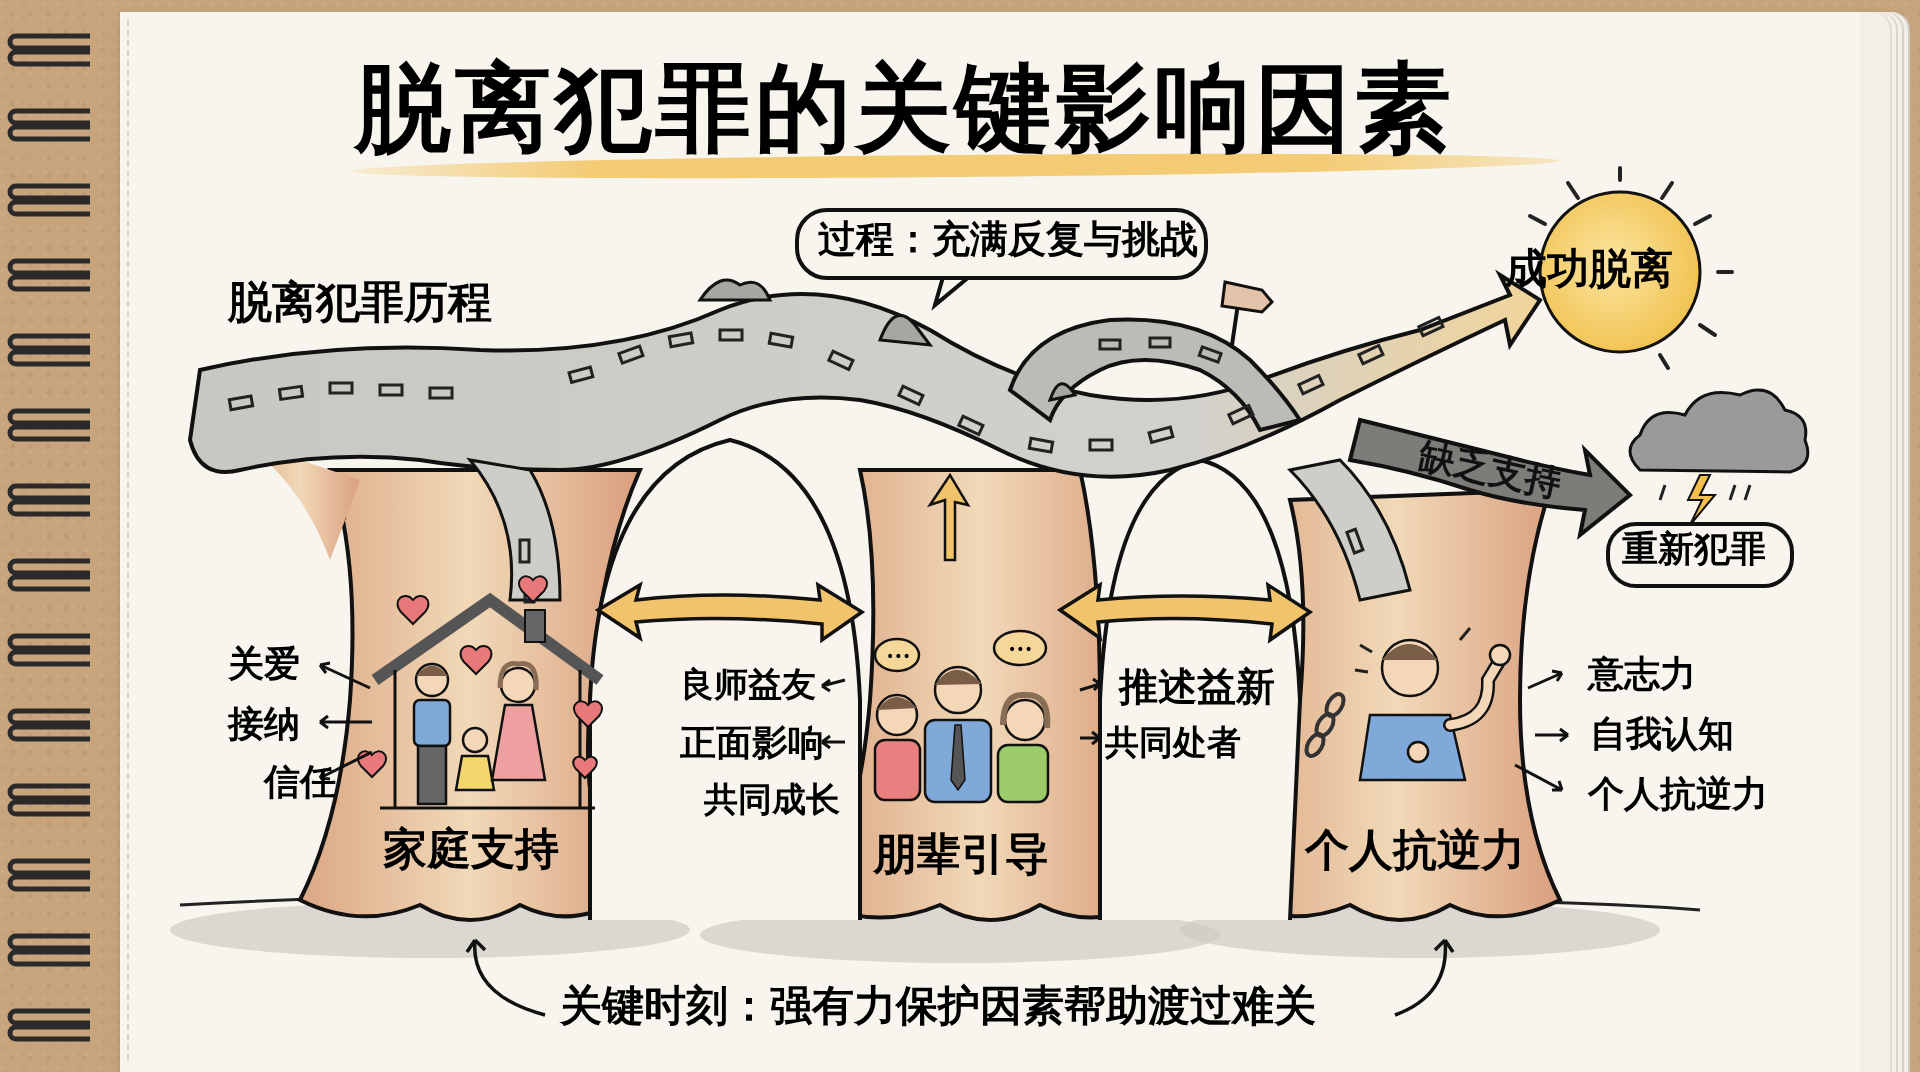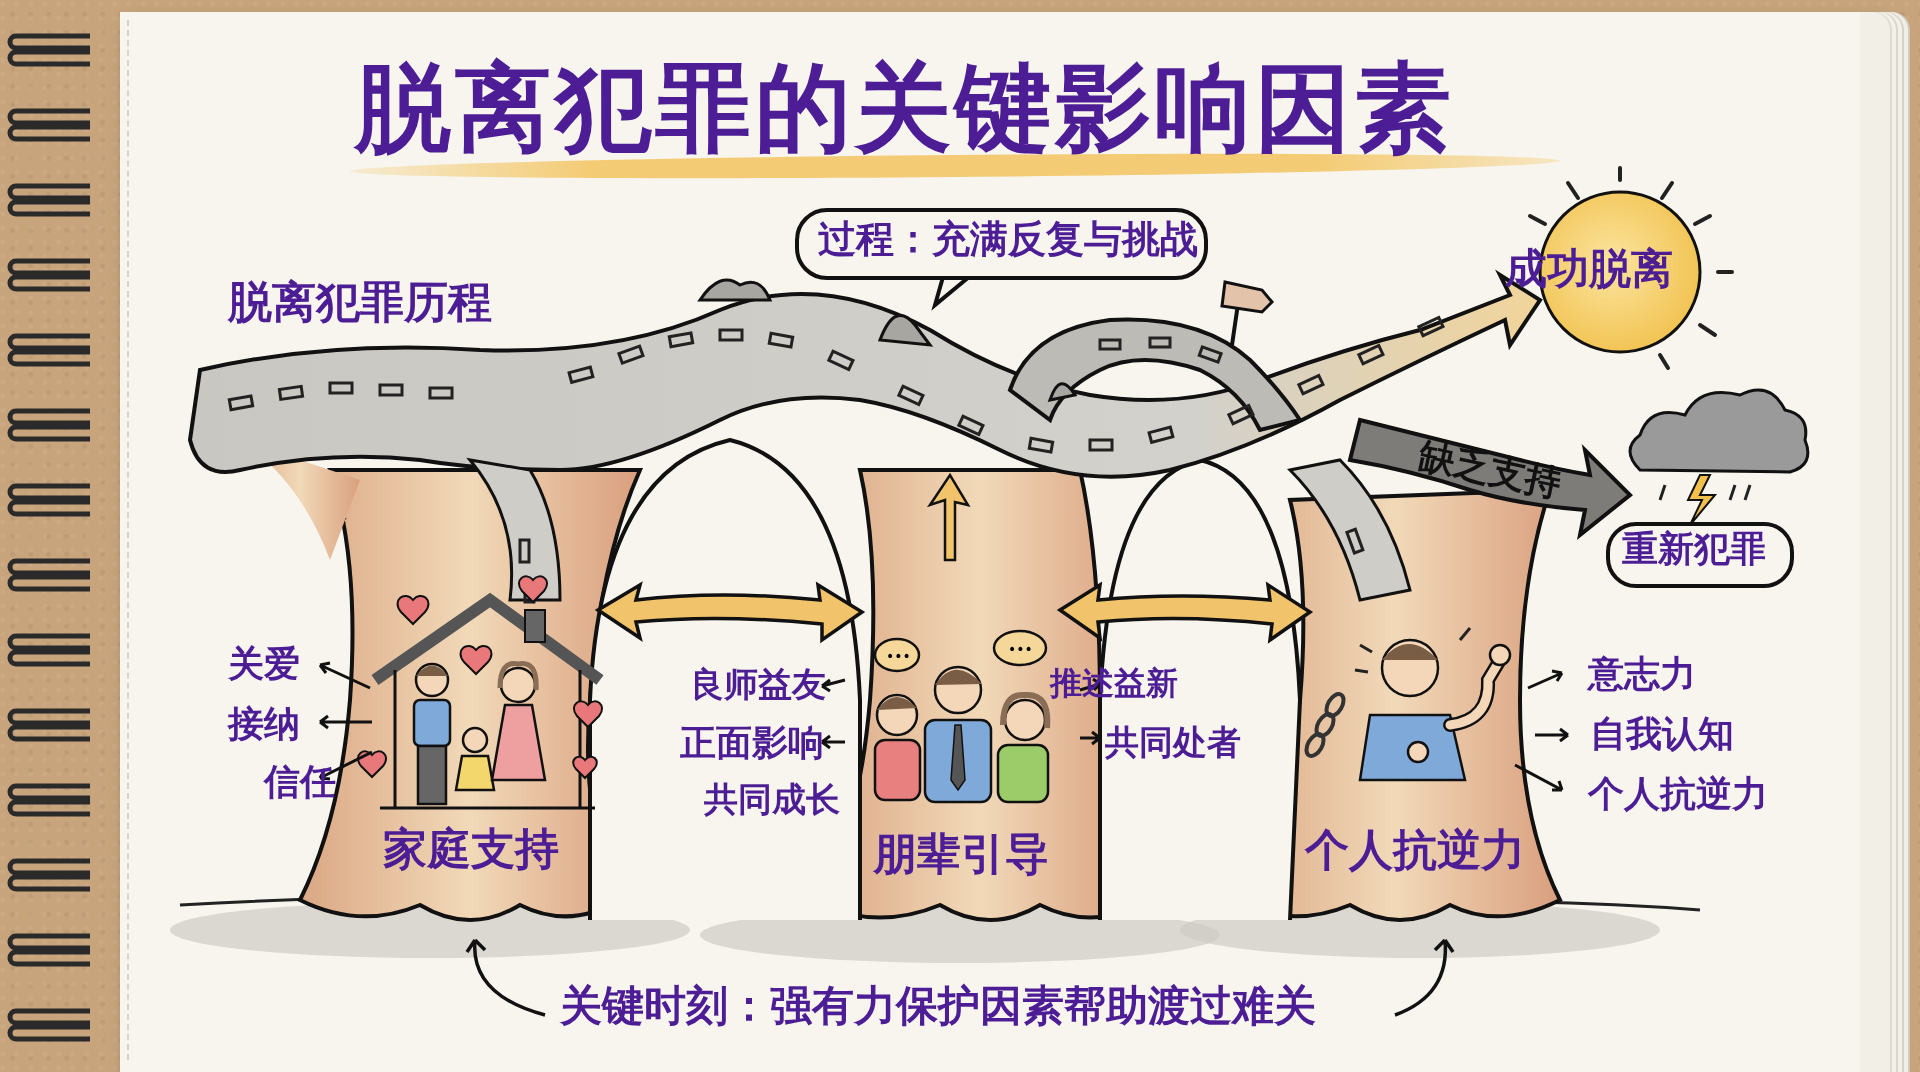--- a/index.html
+++ b/index.html
@@ -8,21 +8,21 @@
       radial-gradient(circle at 20% 30%, rgba(255,255,255,0.06) 0 2px, transparent 3px),
       radial-gradient(circle at 70% 80%, rgba(0,0,0,0.05) 0 2px, transparent 3px),
       #c7a47b;background-size:14px 14px,18px 18px,auto;}
   .page-stack{position:absolute;left:120px;top:12px;width:1770px;height:1060px;background:#f2efe6;border-radius:0 18px 0 0;box-shadow:2px 0 0 #dedbd2,6px 0 0 #f4f1e8,8px 0 0 #d9d6cd,12px 0 0 #f3f0e7,14px 0 0 #d5d2c9,18px 0 0 #f1eee5,20px 0 0 #cfccc3,6px 8px 16px rgba(0,0,0,0.25);}
   .page{position:absolute;left:120px;top:12px;width:1740px;height:1060px;background:#f7f5ee;}
   .margin-line{position:absolute;left:127px;top:20px;width:0;height:1040px;border-left:2px dashed #d8d4cb;}
   .rings{position:absolute;left:0;top:30px;width:100px;height:1040px;}
   .ring{position:absolute;left:4px;width:88px;height:38px;}
   .ring svg{display:block;}
   svg.art{position:absolute;left:0;top:0;}
-  .txt{position:absolute;color:#4c1d95;font-weight:bold;white-space:nowrap;line-height:1;}
+  .txt{position:absolute;color:#000000;font-weight:bold;white-space:nowrap;line-height:1;}
   .title{left:355px;top:60px;font-size:96px;letter-spacing:4px;font-family:"DejaVu Sans",sans-serif;}
   .title-underline{position:absolute;left:350px;top:155px;width:1210px;height:22px;background:linear-gradient(90deg,rgba(243,196,95,0.2),rgba(243,196,95,0.85) 20%,rgba(243,196,95,0.85) 80%,rgba(243,196,95,0.3));border-radius:50%;transform:rotate(-0.5deg);}
   .subtitle{left:228px;top:280px;font-size:44px;font-weight:bold;}
   .bubble{position:absolute;left:795px;top:208px;width:405px;height:64px;border:4px solid #111;border-radius:32px;background:#f7f5ee;}
   .bubble-text{left:818px;top:220px;font-size:38px;}
   .label-sm{font-size:36px;font-weight:bold;}
   .label-lg{font-size:44px;font-weight:bold;}
   .pill{position:absolute;left:1606px;top:522px;width:180px;height:58px;border:4px solid #111;border-radius:30px;background:#f7f5ee;}
 </style>
 </head>
@@ -334,24 +334,24 @@
 <div class="txt label-lg" style="left:1505px;top:248px;font-size:42px;text-align:center;">成功脱离</div>
 <div class="txt label-sm" style="left:1418px;top:452px;font-size:36px;transform:rotate(12deg);color:#111;">缺乏支持</div>
 <div class="pill"></div>
 <div class="txt label-sm" style="left:1622px;top:534px;font-size:36px;font-family:Liberation Mono, monospace;">重新犯罪</div>
 
 <div class="txt label-sm" style="left:228px;top:646px;">关爱</div>
 <div class="txt label-sm" style="left:228px;top:706px;">接纳</div>
 <div class="txt label-sm" style="left:228px;top:764px;margin-left:36px;">信任</div>
 <div class="txt label-lg" style="left:383px;top:830px;font-family:Liberation Mono, monospace;">家庭支持</div>
 
-<div class="txt label-sm" style="left:680px;top:667px;font-size:34px;margin-left:10px;">良师益友</div>
+<div class="txt label-sm" style="left:680px;top:667px;font-size:34px;">良师益友</div>
 <div class="txt label-sm" style="left:680px;top:725px;font-size:36px;">正面影响</div>
 <div class="txt label-sm" style="left:680px;top:782px;font-size:34px;margin-left:24px;">共同成长</div>
-<div class="txt label-sm" style="left:1050px;top:667px;font-size:32px;">推述益新</div>
+<div class="txt label-sm" style="left:1119px;top:667px;font-size:39px;">推述益新</div>
 <div class="txt label-sm" style="left:1105px;top:725px;font-size:34px;">共同处者</div>
 <div class="txt label-lg" style="left:873px;top:832px;">朋辈引导</div>
 
 <div class="txt label-sm" style="left:1588px;top:656px;">意志力</div>
 <div class="txt label-sm" style="left:1590px;top:716px;">自我认知</div>
 <div class="txt label-sm" style="left:1588px;top:776px;">个人抗逆力</div>
 <div class="txt label-lg" style="left:1305px;top:828px;">个人抗逆力</div>
 
 <div class="txt" style="left:560px;top:985px;font-size:42px;font-weight:bold;">关键时刻：强有力保护因素帮助渡过难关</div>
 

